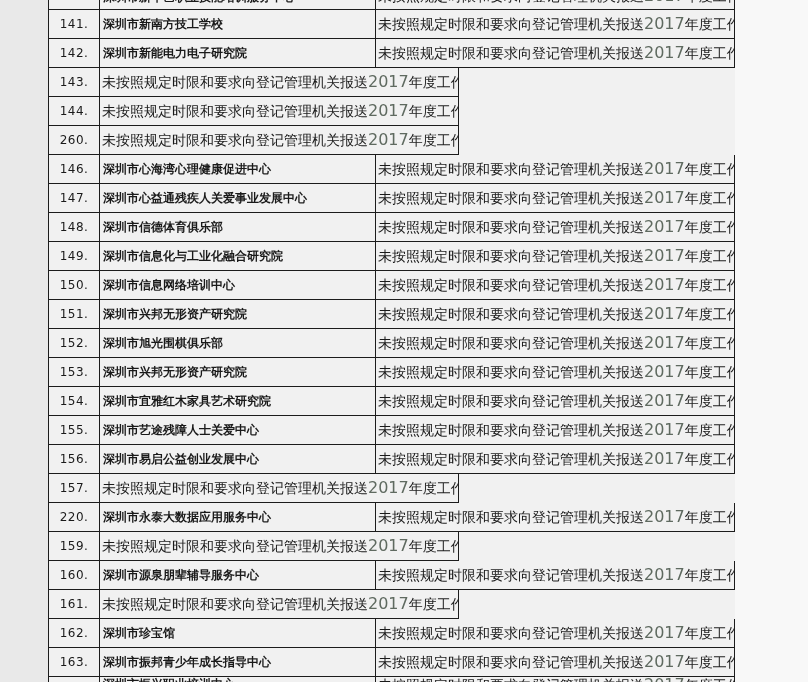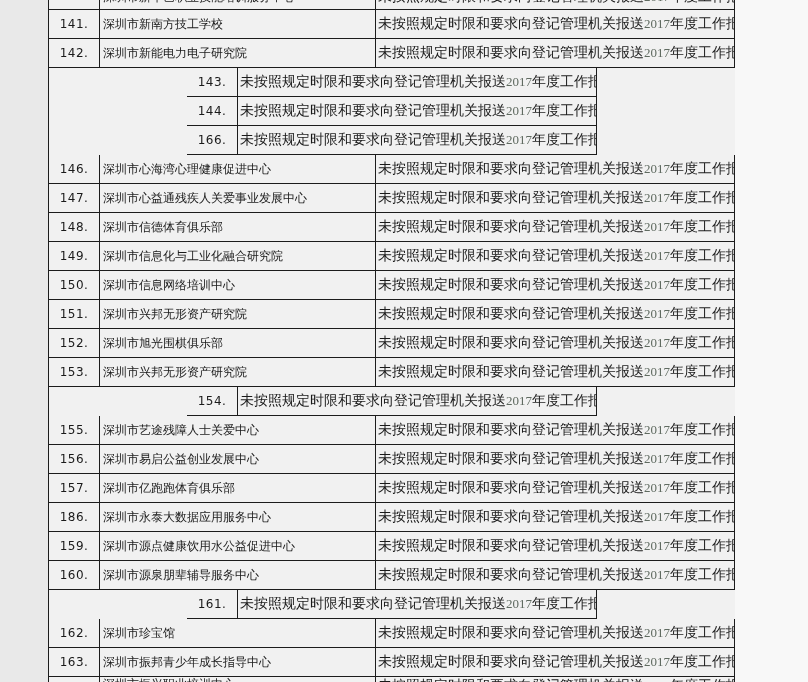--- a/index.html
+++ b/index.html
@@ -24,33 +24,33 @@
     position:absolute;left:0;top:0;
     width:48px;height:682px;
     background:var(--leftstrip);
   }
   .doc-table{
     position:absolute;left:48px;top:0;
     width:687px;
     border-left:1px solid var(--line);
     background:var(--cell);
   }
-  .row{display:flex;height:29px;justify-content:center;}
+  .row{display:flex;height:29px;}
   .cell{
     border-right:1px solid var(--line);
     border-bottom:1px solid var(--line);
     background:var(--cell);
     display:flex;align-items:center;
     overflow:hidden;
     white-space:nowrap;
   }
   .cell.num{width:51px;justify-content:center;font-size:12px;letter-spacing:0.5px;}
-  .cell.name{width:276px;padding-left:3px;font-size:12px;letter-spacing:0;}
+  .cell.name{width:276px;padding-left:3px;font-size:12px;letter-spacing:0;font-weight:bold;}
   .cell.reason{width:359px;padding-left:2px;font-size:14px;}
-  .reason .year{color:var(--year);font-size:13px;font-family:Liberation Serif, serif;}
+  .reason .year{color:var(--year);font-size:16px;}
   
   .row.partial-top{height:10px;}
   .partial-top .cell{height:10px;position:relative;display:block;}
   .partial-top .clip-inner{position:absolute;left:3px;top:-9px;line-height:12px;}
   .partial-top .cell.reason .clip-inner{left:2px;top:-11px;line-height:14px;}
   
   .row.partial-bottom{height:5px;}
   .partial-bottom .cell{height:5px;position:relative;display:block;border-bottom:none;}
   .partial-bottom .clip-inner{position:absolute;left:3px;top:1px;line-height:12px;}
   .partial-bottom .cell.reason .clip-inner{left:2px;top:1px;line-height:14px;}
@@ -111,21 +111,21 @@
     <div class="cell num">
       <span>144.</span>
     </div>
     <div class="cell reason">
       <span><span>未按照规定时限和要求向登记管理机关报送</span><span class="year">2017</span><span>年度工作报告</span></span>
     </div>
   </div>
 
   <div class="row">
     <div class="cell num">
-      <span>166.</span>
+      <span>260.</span>
     </div>
     <div class="cell reason">
       <span><span>未按照规定时限和要求向登记管理机关报送</span><span class="year">2017</span><span>年度工作报告</span></span>
     </div>
   </div>
 
   <div class="row">
     <div class="cell num">
       <span>146.</span>
     </div>
@@ -218,20 +218,23 @@
     </div>
     <div class="cell reason">
       <span><span>未按照规定时限和要求向登记管理机关报送</span><span class="year">2017</span><span>年度工作报告</span></span>
     </div>
   </div>
 
   <div class="row">
     <div class="cell num">
       <span>154.</span>
     </div>
+    <div class="cell name">
+      <span>深圳市宜雅红木家具艺术研究院</span>
+    </div>
     <div class="cell reason">
       <span><span>未按照规定时限和要求向登记管理机关报送</span><span class="year">2017</span><span>年度工作报告</span></span>
     </div>
   </div>
 
   <div class="row">
     <div class="cell num">
       <span>155.</span>
     </div>
     <div class="cell name">
@@ -251,46 +254,40 @@
     </div>
     <div class="cell reason">
       <span><span>未按照规定时限和要求向登记管理机关报送</span><span class="year">2017</span><span>年度工作报告</span></span>
     </div>
   </div>
 
   <div class="row">
     <div class="cell num">
       <span>157.</span>
     </div>
-    <div class="cell name">
-      <span>深圳市亿跑跑体育俱乐部</span>
-    </div>
-    <div class="cell reason">
-      <span><span>未按照规定时限和要求向登记管理机关报送</span><span class="year">2017</span><span>年度工作报告</span></span>
-    </div>
-  </div>
-
-  <div class="row">
-    <div class="cell num">
-      <span>186.</span>
+    <div class="cell reason">
+      <span><span>未按照规定时限和要求向登记管理机关报送</span><span class="year">2017</span><span>年度工作报告</span></span>
+    </div>
+  </div>
+
+  <div class="row">
+    <div class="cell num">
+      <span>220.</span>
     </div>
     <div class="cell name">
       <span>深圳市永泰大数据应用服务中心</span>
     </div>
     <div class="cell reason">
       <span><span>未按照规定时限和要求向登记管理机关报送</span><span class="year">2017</span><span>年度工作报告</span></span>
     </div>
   </div>
 
   <div class="row">
     <div class="cell num">
       <span>159.</span>
-    </div>
-    <div class="cell name">
-      <span>深圳市源点健康饮用水公益促进中心</span>
     </div>
     <div class="cell reason">
       <span><span>未按照规定时限和要求向登记管理机关报送</span><span class="year">2017</span><span>年度工作报告</span></span>
     </div>
   </div>
 
   <div class="row">
     <div class="cell num">
       <span>160.</span>
     </div>

